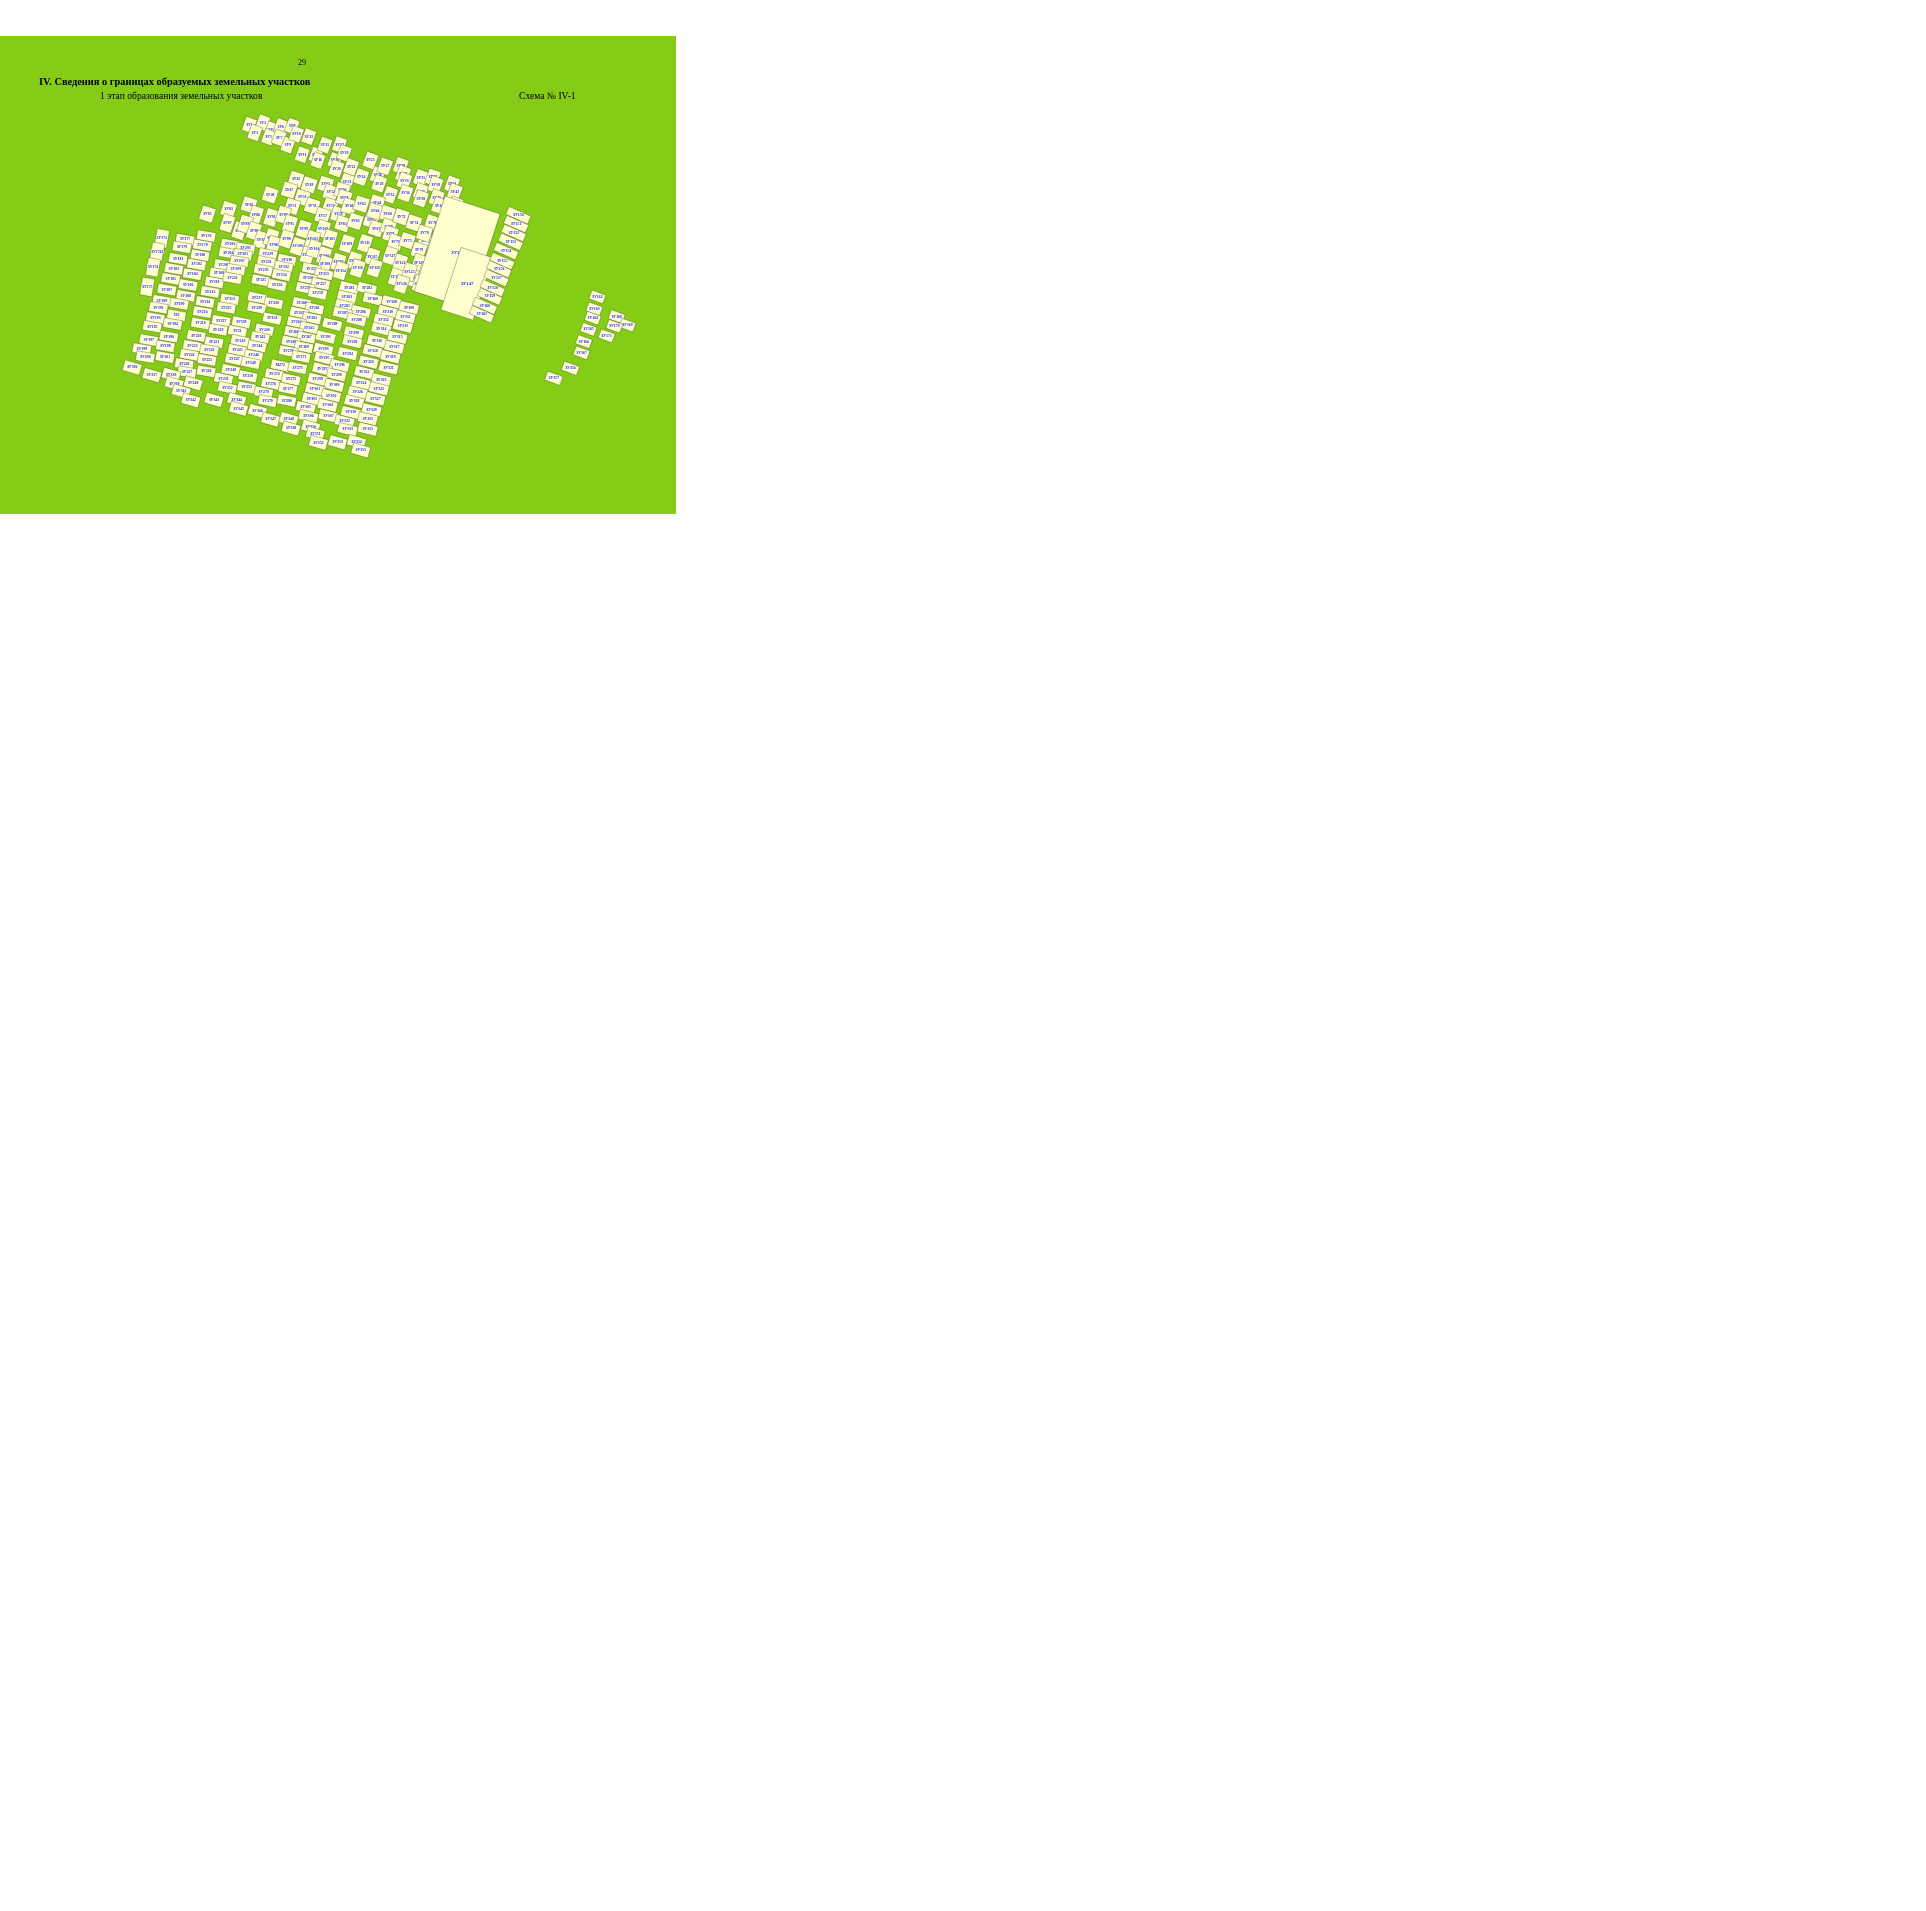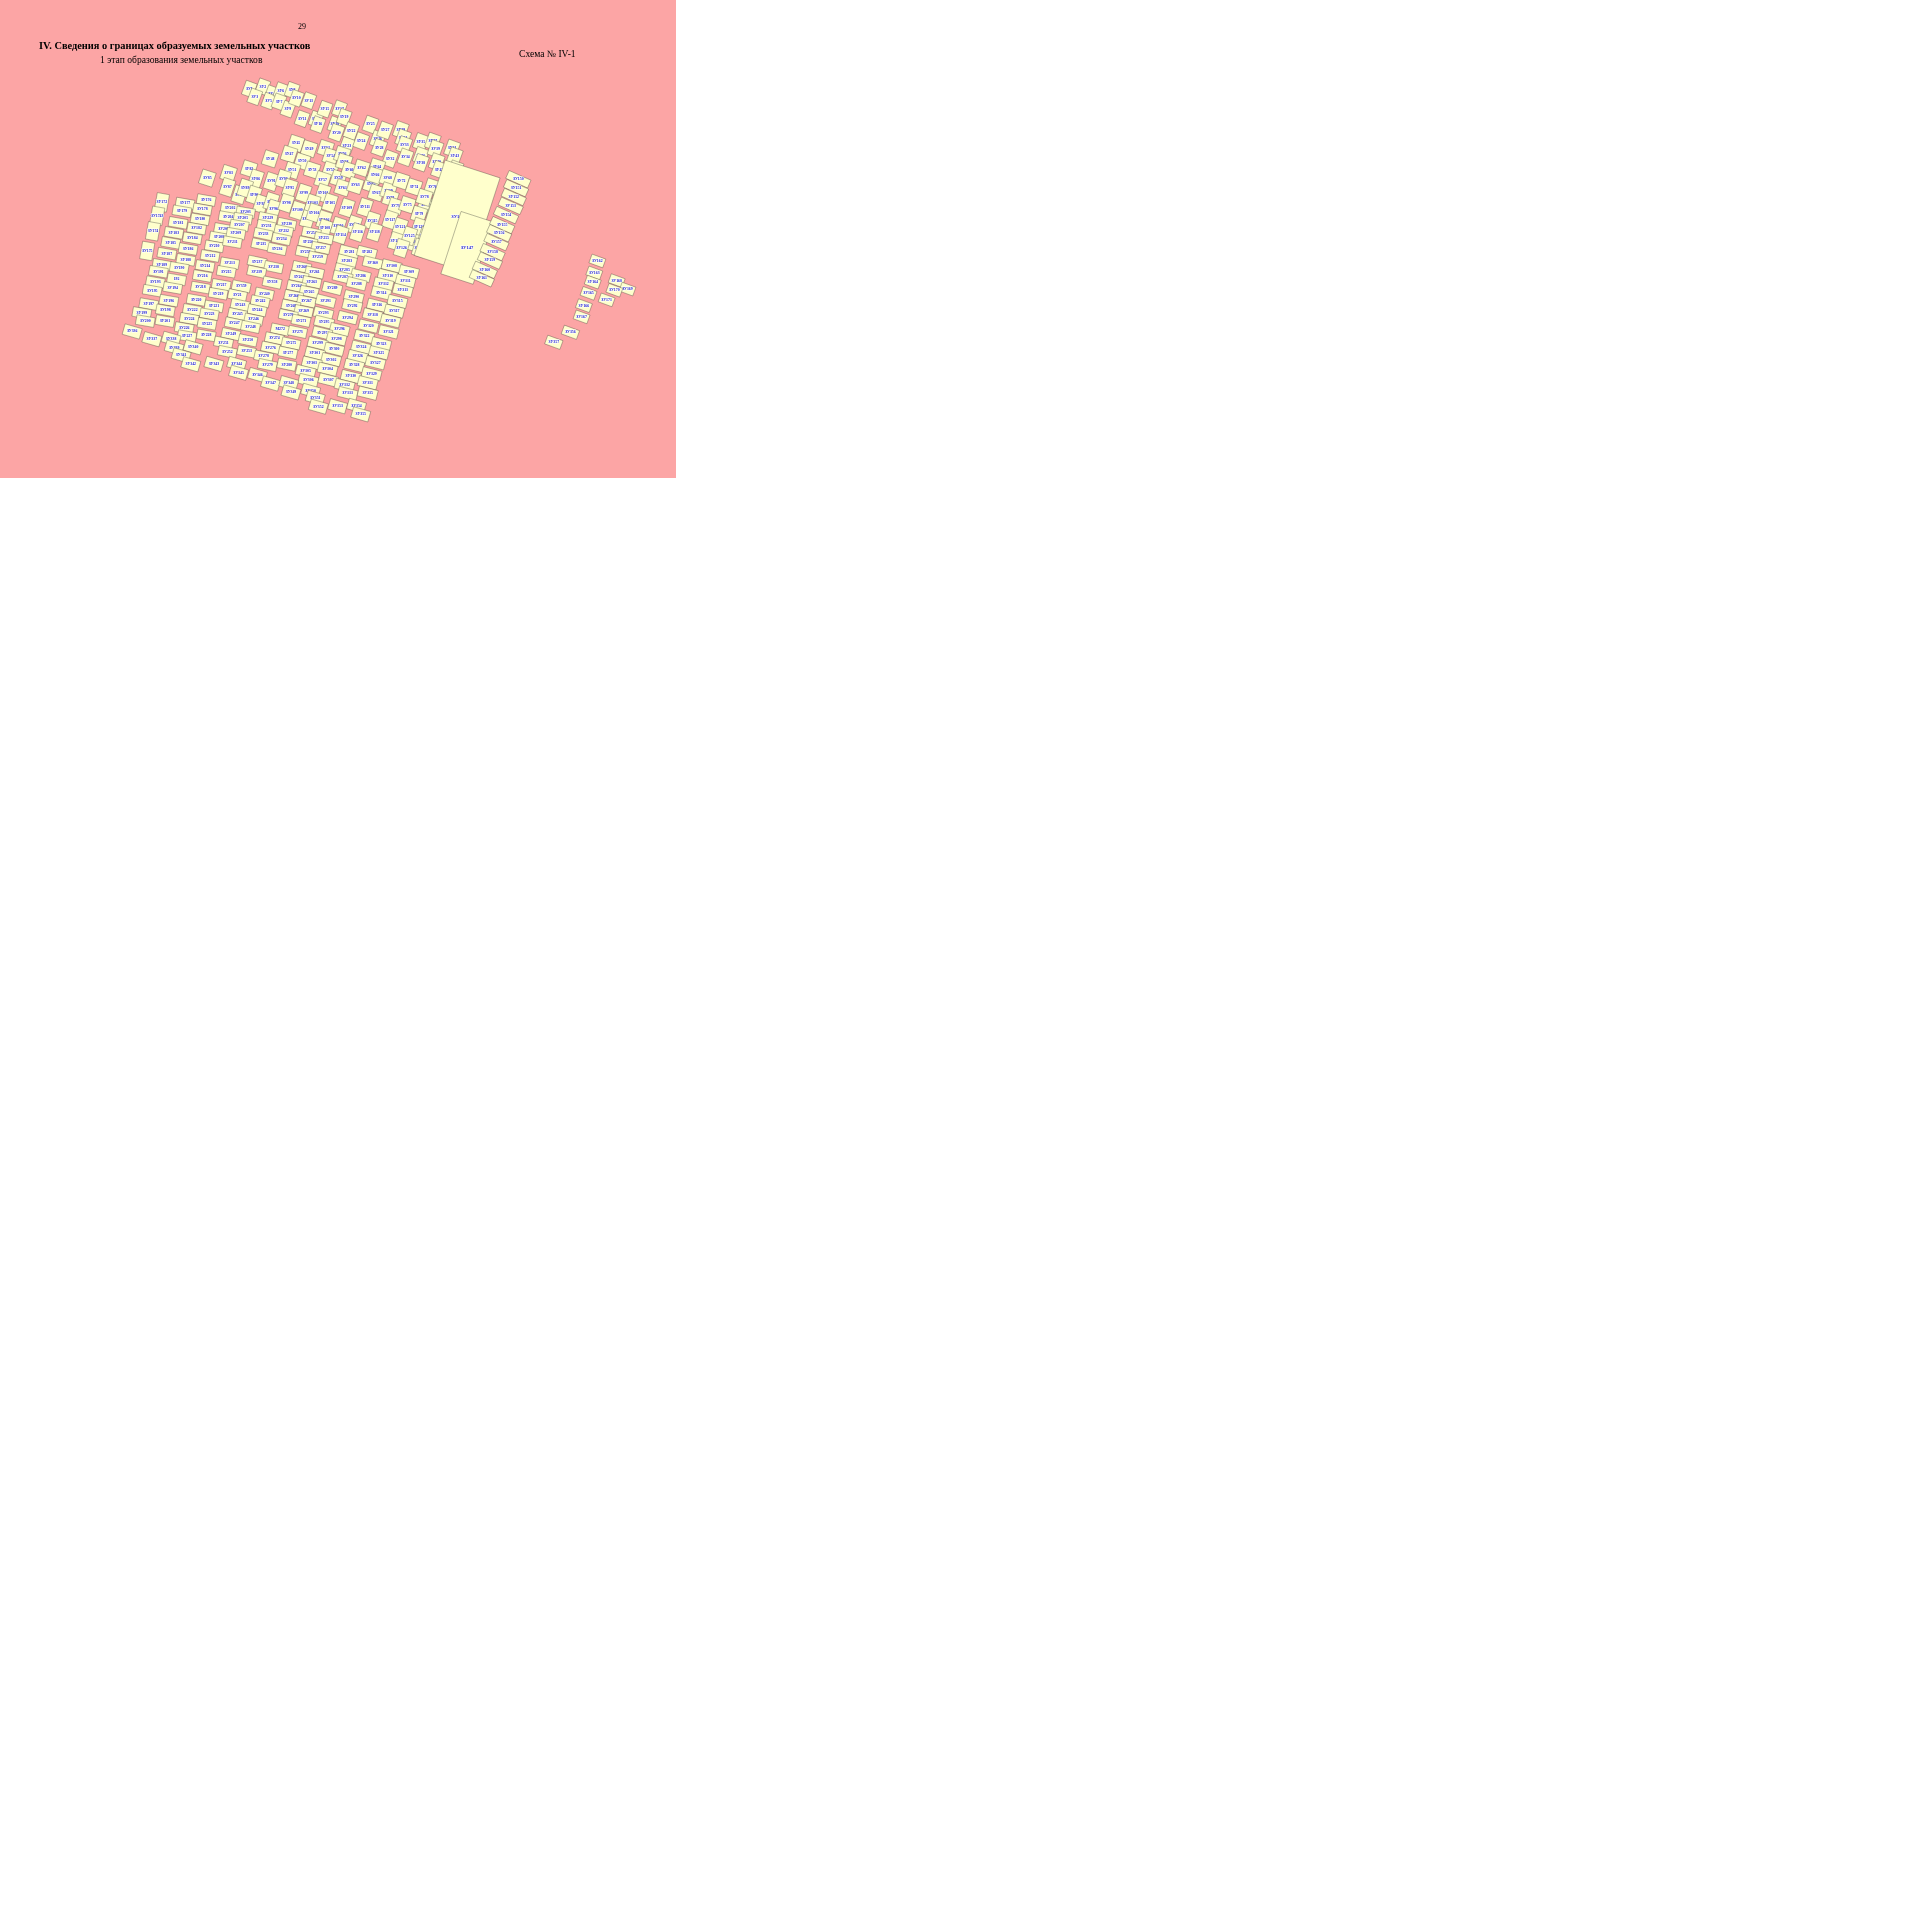--- a/index.html
+++ b/index.html
@@ -1,22 +1,22 @@
 <!DOCTYPE html>
 <html style="font-size:6.2px"><head>
 <meta charset="utf-8">
 <style>
   html,body{margin:0;padding:0;background:#ffffff;}
-  #page{position:relative;width:676px;height:478px;background:#fca5a5;overflow:hidden;
-        font-family:"Liberation Serif","DejaVu Serif",serif;}
+  #page{position:relative;width:676px;height:478px;background:#84cc16;overflow:hidden;
+        font-family:"Liberation Serif","DejaVu Serif",serif;margin-top:36px;}
   .hdr{position:absolute;color:#000;}
   #page-number{left:0;top:22.3px;width:604px;text-align:center;font-size:8px;}
   #doc-title{left:39px;top:40px;width:529px;text-align:left;font-size:10.4px;font-weight:bold;}
   #doc-subtitle{left:100px;top:54px;width:439px;font-size:9.6px;}
-  #scheme-label{left:519px;top:48px;width:85px;text-align:left;font-size:9.6px;}
+  #scheme-label{left:519px;top:54px;width:85px;text-align:left;font-size:9.6px;}
   #map-svg{position:absolute;left:0;top:0;}
   .cell{stroke:#2b2b2b;stroke-width:0.8;}
   .plabel{font-family:"Liberation Serif","DejaVu Serif",serif;font-weight:bold;
           paint-order:stroke;stroke:#ffffff;stroke-width:2.6px;stroke-linejoin:round;}
 </style>
 </head>
 <body>
 
 <div id="page">
   <div id="page-number" class="hdr">29</div>

